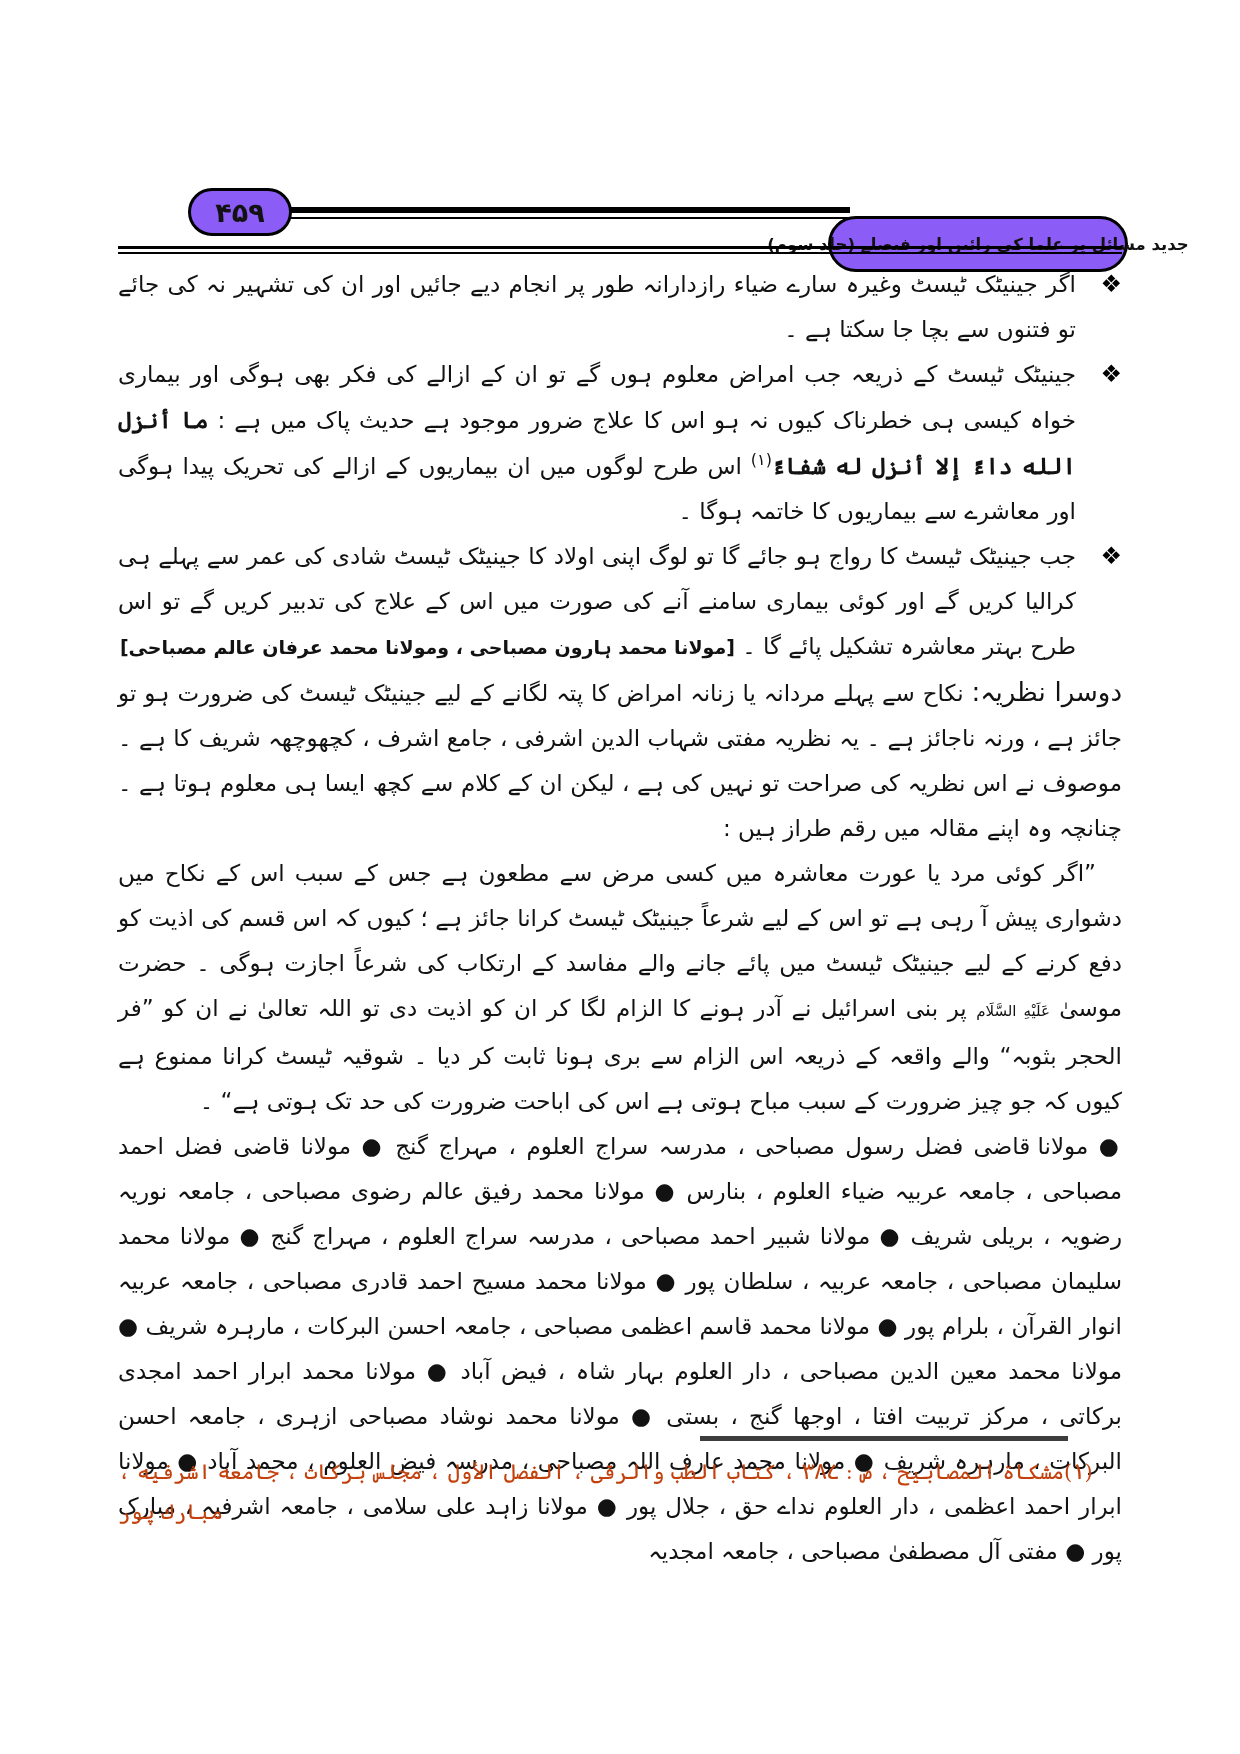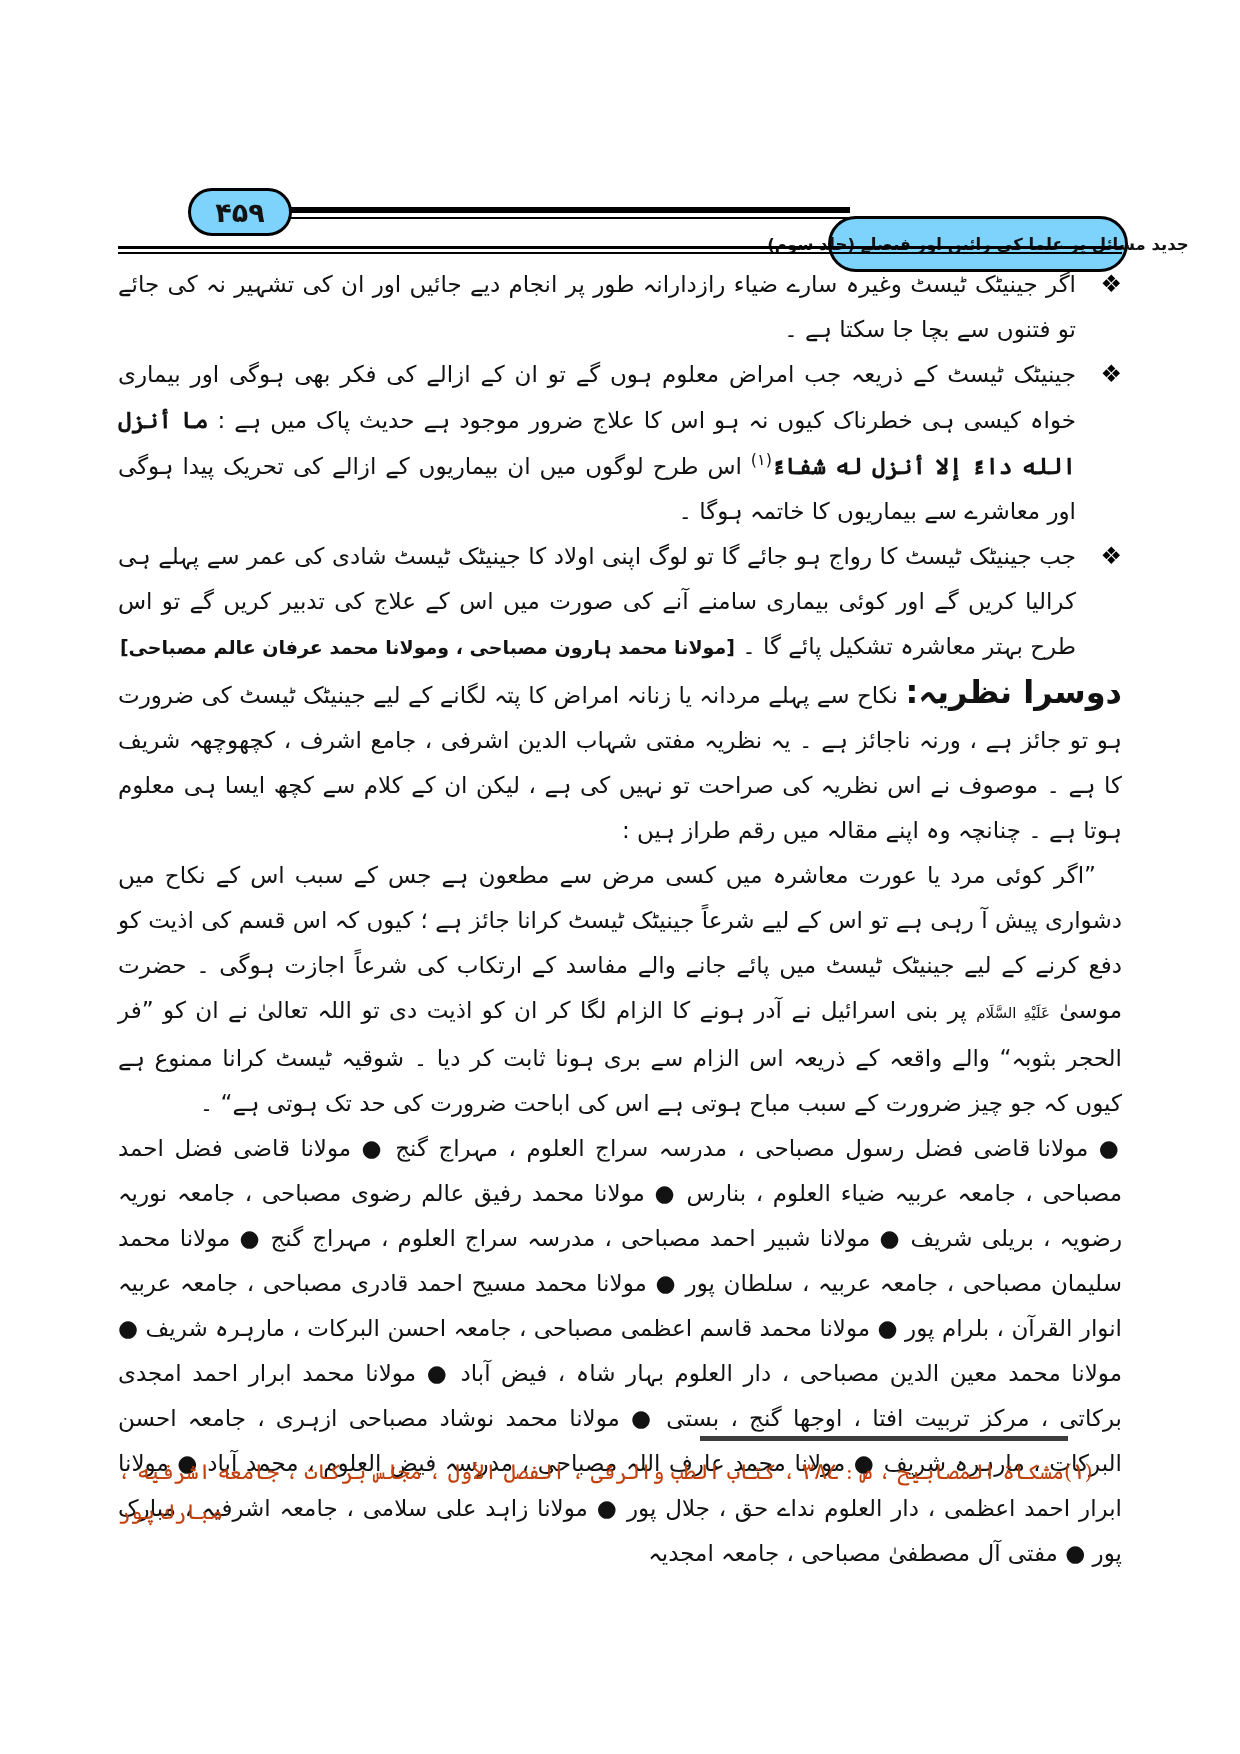--- a/index.html
+++ b/index.html
@@ -8,21 +8,21 @@
     font-family:"DejaVu Sans", sans-serif;color:#121212;overflow:hidden;
   }
   
   .header{position:absolute;top:186px;left:0;width:1240px;height:62px;}
   .connector{
     position:absolute;top:21px;left:270px;width:580px;height:4px;
     border-top:6px solid #000;border-bottom:2px solid #000;
   }
   .pill{
     position:absolute;box-sizing:border-box;border:3px solid #000;border-radius:32px;
-    background:#7dd3fc;display:flex;align-items:center;justify-content:center;
+    background:#8b5cf6;display:flex;align-items:center;justify-content:center;
     white-space:nowrap;direction:rtl;
   }
   .num-pill{left:188px;top:2px;width:104px;height:48px;font-size:27px;font-weight:bold;}
   .title-pill{right:112px;top:-2px;width:300px;height:56px;font-size:16.5px;font-weight:bold;margin-top:32px;}
   .head-rule{
     position:absolute;top:60px;left:118px;width:1004px;height:3px;
     border-top:3px solid #000;border-bottom:2px solid #000;
   }
   
   .main{
@@ -31,21 +31,21 @@
   }
   .main p{margin:0;padding:0;}
   .bullet{display:flex;}
   .bullet .marker{
     flex:0 0 46px;font-size:24px;line-height:45px;text-align:right;color:#000;
   }
   .bullet .btext{flex:1 1 auto;text-align:justify;}
   .hadith{font-family:"DejaVu Serif", serif;font-weight:bold;}
   .fnref{font-size:16px;vertical-align:super;line-height:0;}
   .attrib{font-size:19px;font-weight:bold;}
-  .sec-head{font-weight:bold;font-size:32px;}
+  .sec-head{font-weight:normal;font-size:26px;}
   .quote{text-indent:26px;}
   .honorific{font-size:15px;}
   
   .footnote-rule{
     position:absolute;top:1436px;right:172px;width:368px;height:5px;background:#3d3d3d;
   }
   .footnote{
     position:absolute;top:1452px;right:118px;width:1004px;
     direction:rtl;text-align:left;font-size:21px;line-height:40px;
     font-family:"DejaVu Serif", serif;color:#c2410c;

